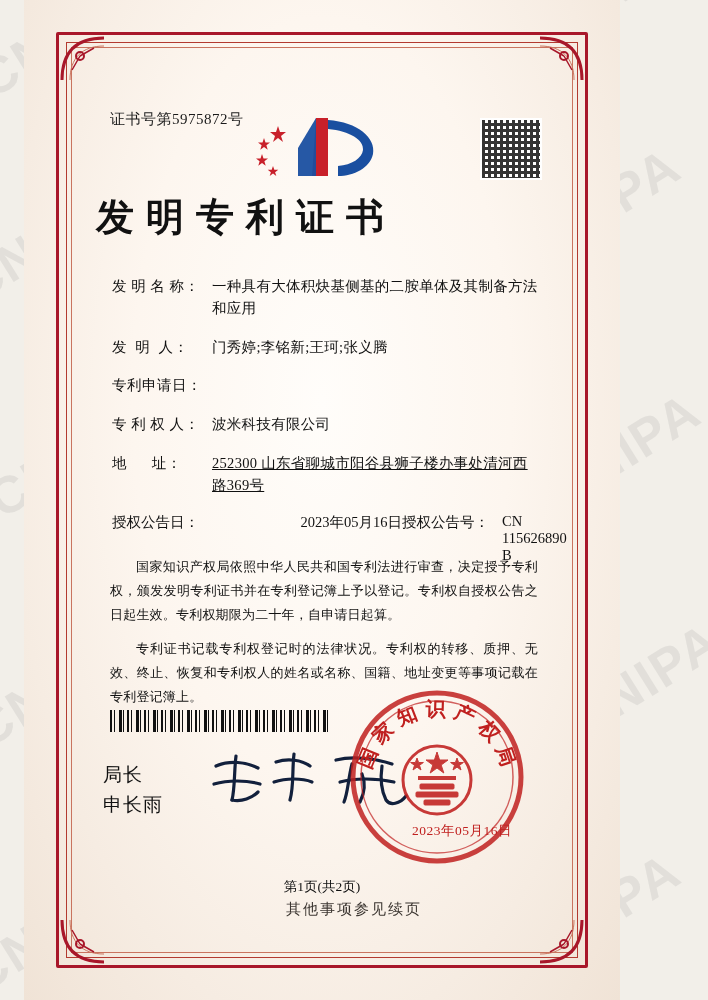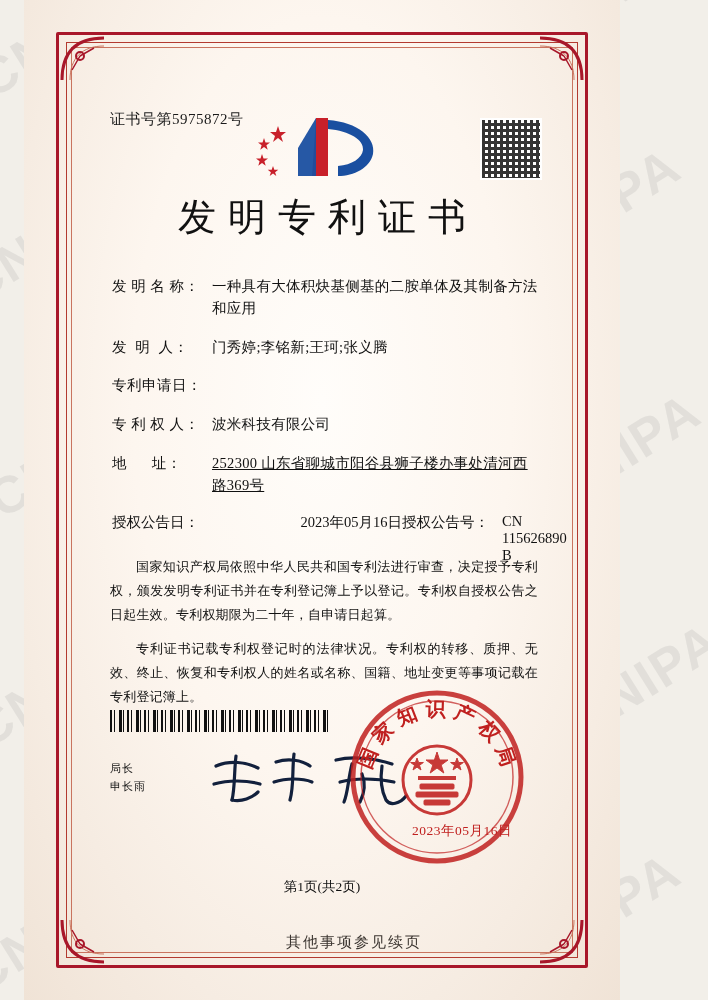--- a/index.html
+++ b/index.html
@@ -118,23 +118,23 @@
     transform: translateX(-50%);
     width: 160px;
     height: 70px;
   }
 
   .title {
     position: absolute;
     top: 132px;
     left: 0;
     right: 0;
-    text-align: center;
+    text-align: left;
     font-size: 38px;
-    font-weight: normal;
+    font-weight: bold;
     letter-spacing: 12px;
     color: #111;
     text-indent: 12px;
     font-family: "Liberation Serif", serif;
   }
 
   .fields {
     position: absolute;
     top: 216px;
     left: 28px;
@@ -202,23 +202,23 @@
       90deg,
       #111 0 2px, transparent 2px 4px,
       #111 4px 5px, transparent 5px 9px,
       #111 9px 12px, transparent 12px 13px,
       #111 13px 14px, transparent 14px 17px
     );
   }
 
   .director {
     position: absolute;
-    left: 26px;
+    left: 19px;
     top: 700px;
-    font-size: 11px;
+    font-size: 19px;
     line-height: 1.6;
     color: #111;
     letter-spacing: 1px;
   }
 
   .signature {
     position: absolute;
     left: 118px;
     top: 688px;
     width: 230px;
@@ -253,21 +253,20 @@
   .footer-note {
     position: absolute;
     left: 0;
     right: 0;
     top: 900px;
     text-align: center;
     font-size: 15px;
     color: #3b3530;
     letter-spacing: 2px;
     z-index: 3;
-    margin-top: 33px;
   }
 </style>
 </head>
 <body>
 
 <div class="watermarks">
   <div class="wm" style="left:-30px; top:10px;   font-size:52px;">CNIPA</div>
   <div class="wm" style="left:215px; top:-15px;  font-size:52px;">CNIPA</div>
   <div class="wm" style="left:470px; top:-5px;   font-size:52px;">CNIPA</div>
   <div class="wm" style="left:-45px; top:215px;  font-size:52px;">CNIPA</div>

